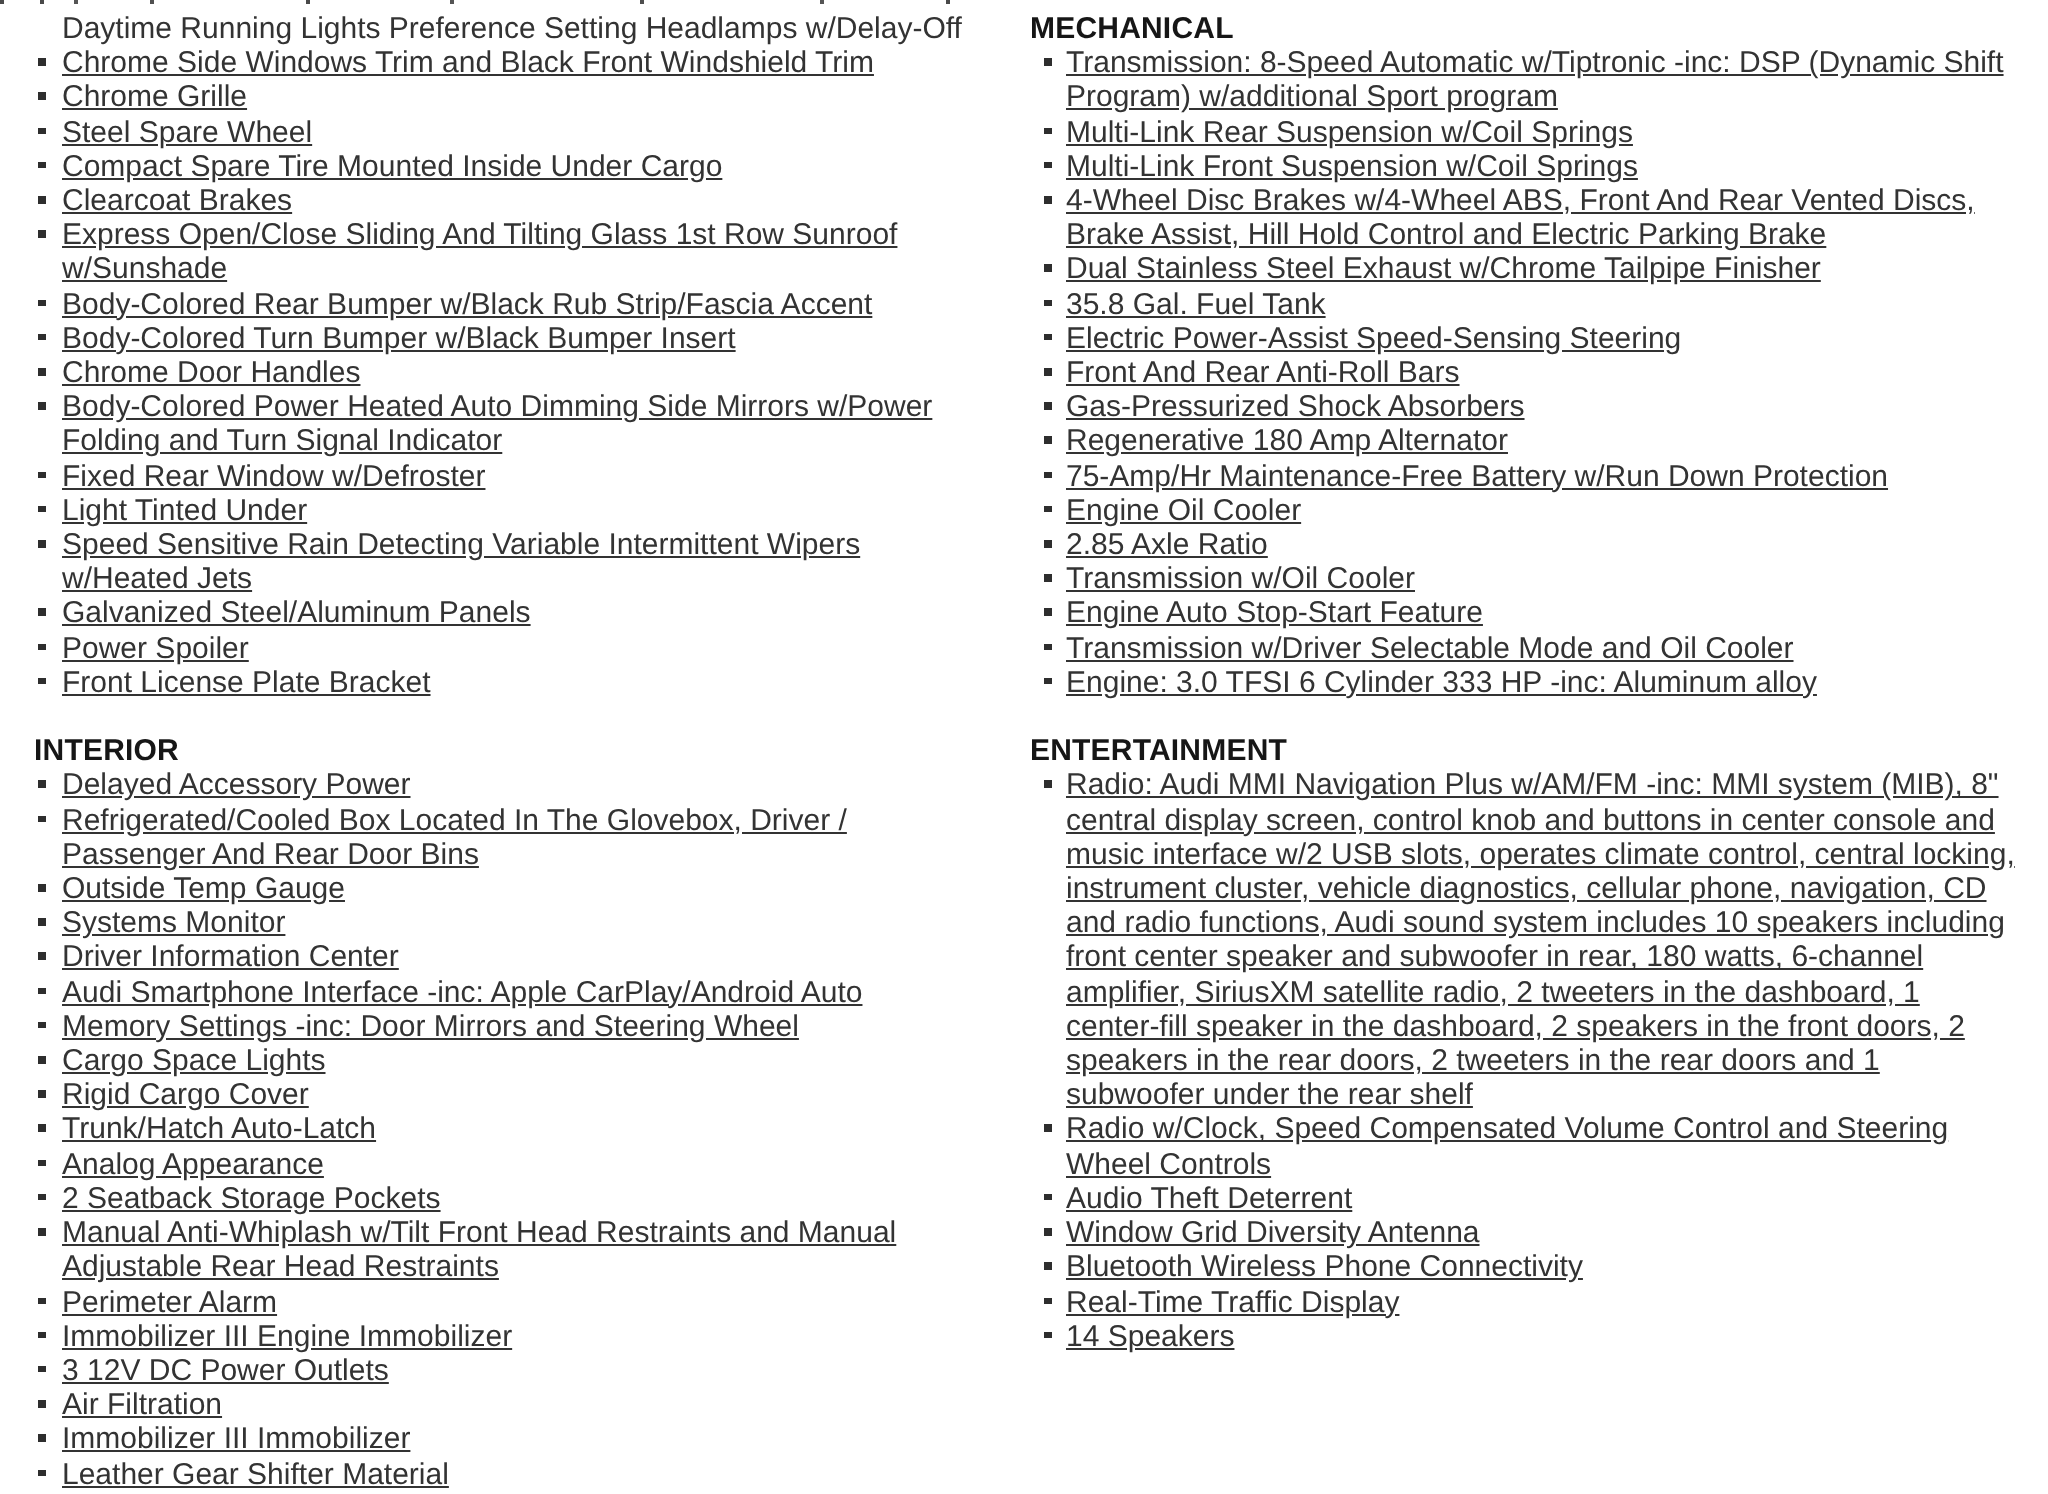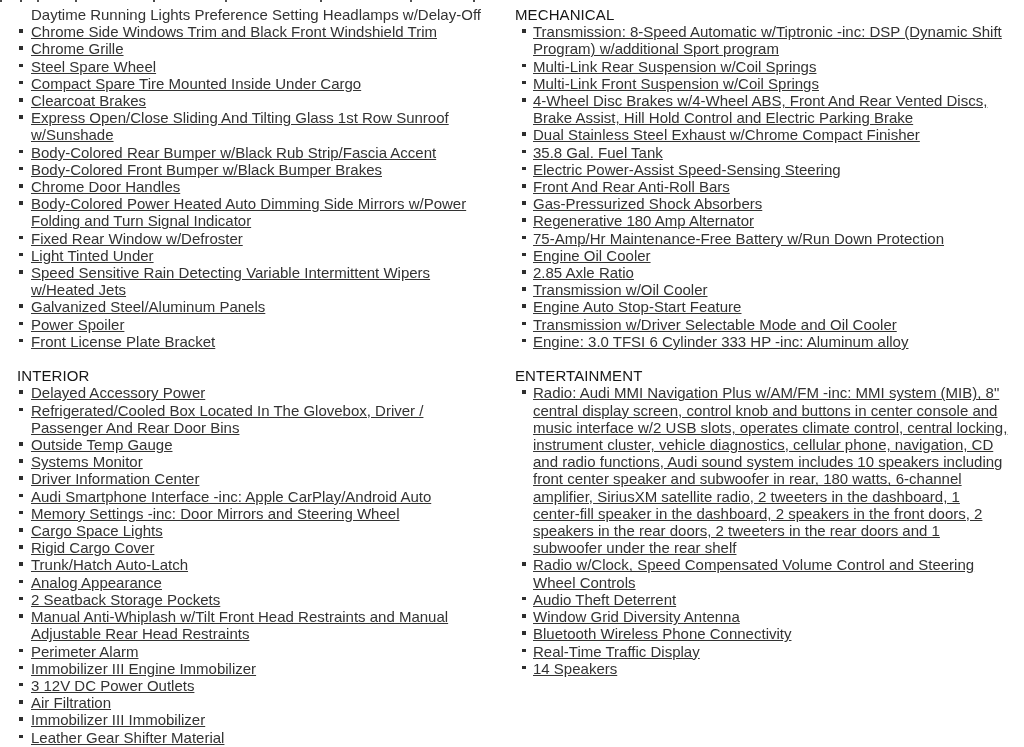--- a/index.html
+++ b/index.html
@@ -13,21 +13,21 @@
     color: #333333;
   }
   .page { position: relative; width: 1024px; height: 747px; background:#fff; }
 
   .col { position: absolute; top: 0; padding-top: 6px; }
   .col-left  { left: 17px;  width: 480px; }
   .col-right { left: 515px; width: 497px; }
 
   .section-heading {
     font-size: 15px;
-    font-weight: 400;
+    font-weight: 700;
     color: #161616;
     letter-spacing: 0.1px;
     margin-top: 17.2px;
   }
   .section:first-child .section-heading { margin-top: 0; }
 
   .continuation {
     padding-left: 14px;
     max-width: 479px;
   }
@@ -70,21 +70,21 @@
     <div class="section">
       <div class="continuation">Daytime Running Lights Preference Setting Headlamps w/Delay-Off</div>
       <ul class="features">
           <li>Chrome Side Windows Trim and Black Front Windshield Trim</li>
           <li>Chrome Grille</li>
           <li>Steel Spare Wheel</li>
           <li>Compact Spare Tire Mounted Inside Under Cargo</li>
           <li>Clearcoat Brakes</li>
           <li>Express Open/Close Sliding And Tilting Glass 1st Row Sunroof w/Sunshade</li>
           <li>Body-Colored Rear Bumper w/Black Rub Strip/Fascia Accent</li>
-          <li>Body-Colored Front Bumper w/Black Bumper Brakes</li>
+          <li>Body-Colored Turn Bumper w/Black Bumper Insert</li>
           <li>Chrome Door Handles</li>
           <li>Body-Colored Power Heated Auto Dimming Side Mirrors w/Power Folding and Turn Signal Indicator</li>
           <li>Fixed Rear Window w/Defroster</li>
           <li>Light Tinted Under</li>
           <li>Speed Sensitive Rain Detecting Variable Intermittent Wipers w/Heated Jets</li>
           <li>Galvanized Steel/Aluminum Panels</li>
           <li>Power Spoiler</li>
           <li>Front License Plate Bracket</li>
         </ul>
     </div>
@@ -116,21 +116,21 @@
   </div>
 
   <div class="col col-right">
     <div class="section">
       <div class="section-heading">MECHANICAL</div>
       <ul class="features">
           <li>Transmission: 8-Speed Automatic w/Tiptronic -inc: DSP (Dynamic Shift Program) w/additional Sport program</li>
           <li>Multi-Link Rear Suspension w/Coil Springs</li>
           <li>Multi-Link Front Suspension w/Coil Springs</li>
           <li>4-Wheel Disc Brakes w/4-Wheel ABS, Front And Rear Vented Discs, Brake Assist, Hill Hold Control and Electric Parking Brake</li>
-          <li>Dual Stainless Steel Exhaust w/Chrome Compact Finisher</li>
+          <li>Dual Stainless Steel Exhaust w/Chrome Tailpipe Finisher</li>
           <li>35.8 Gal. Fuel Tank</li>
           <li>Electric Power-Assist Speed-Sensing Steering</li>
           <li>Front And Rear Anti-Roll Bars</li>
           <li>Gas-Pressurized Shock Absorbers</li>
           <li>Regenerative 180 Amp Alternator</li>
           <li>75-Amp/Hr Maintenance-Free Battery w/Run Down Protection</li>
           <li>Engine Oil Cooler</li>
           <li>2.85 Axle Ratio</li>
           <li>Transmission w/Oil Cooler</li>
           <li>Engine Auto Stop-Start Feature</li>

